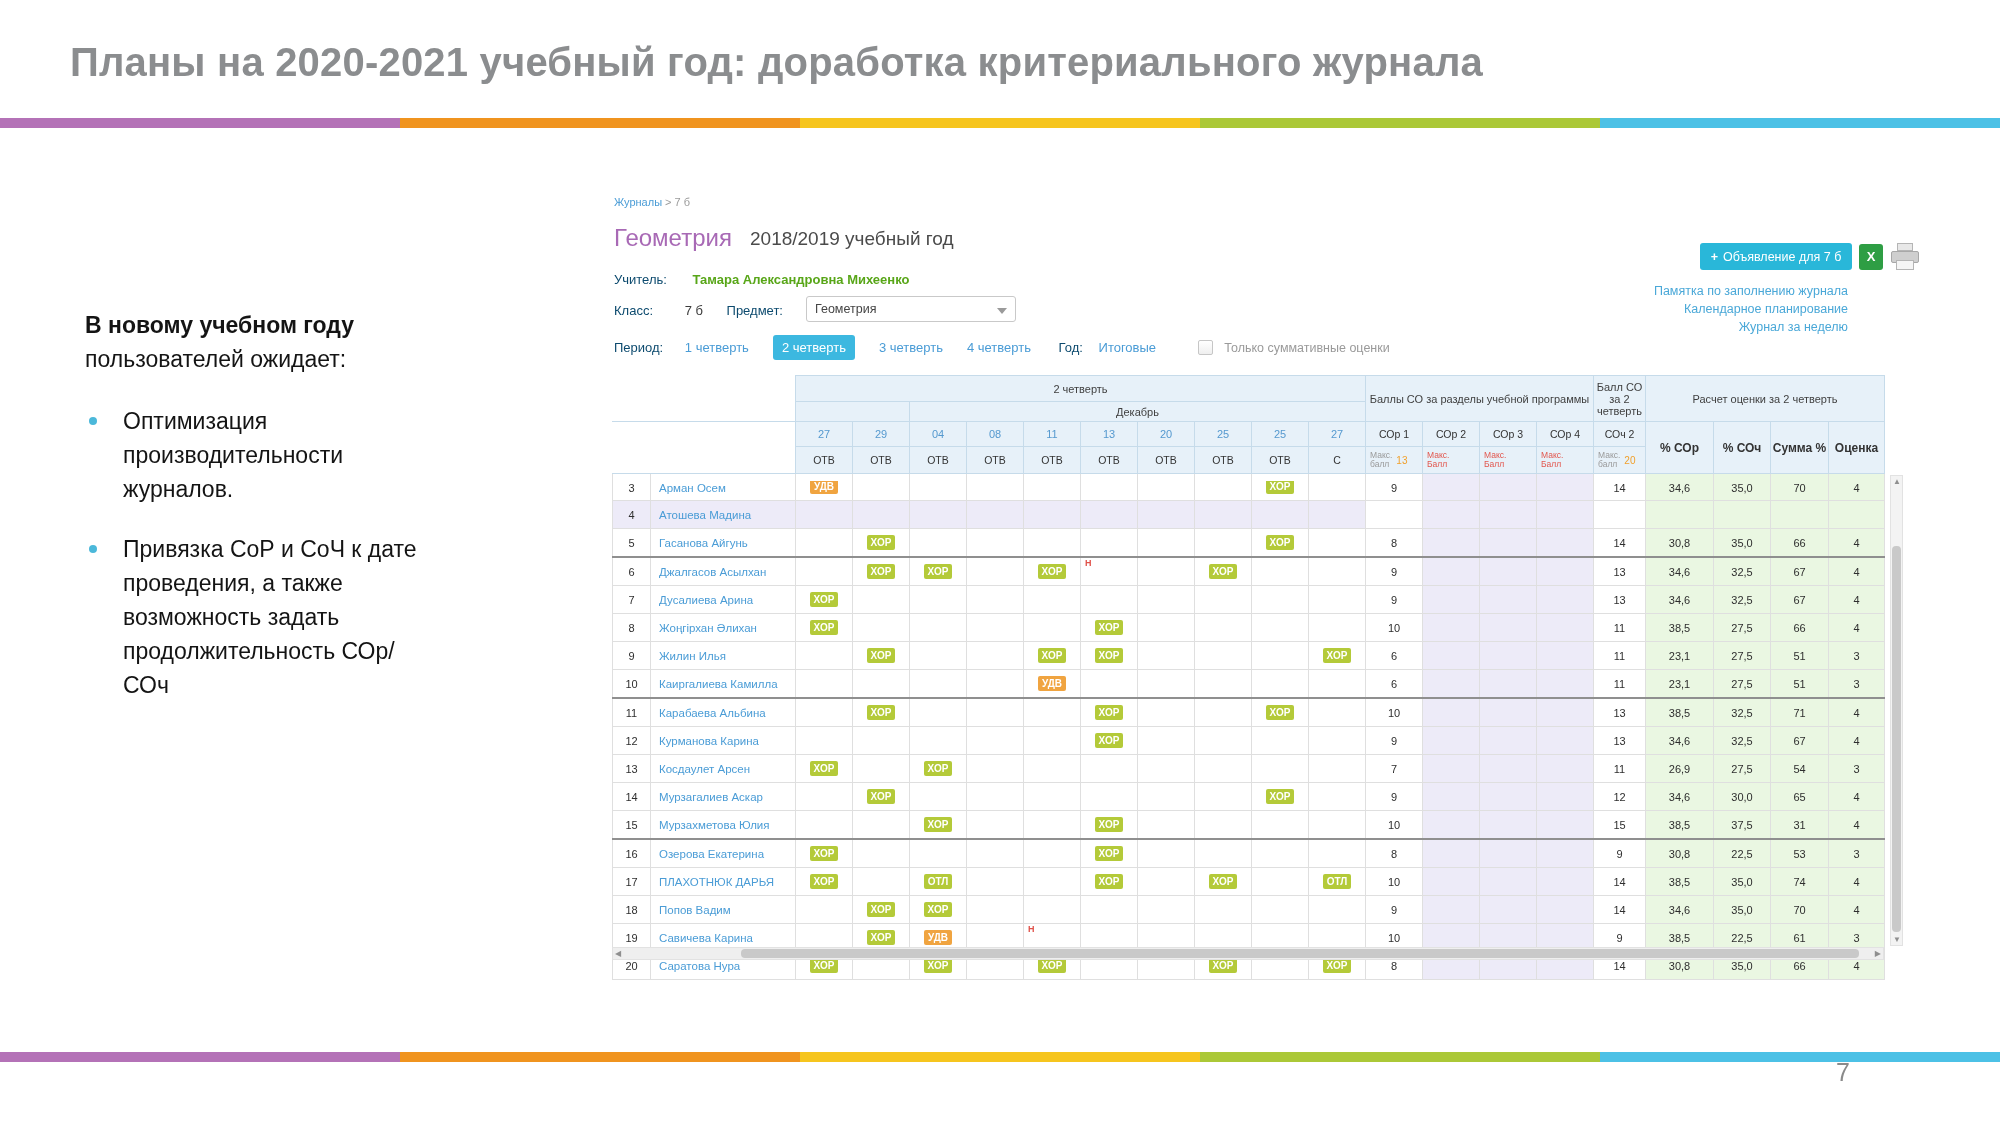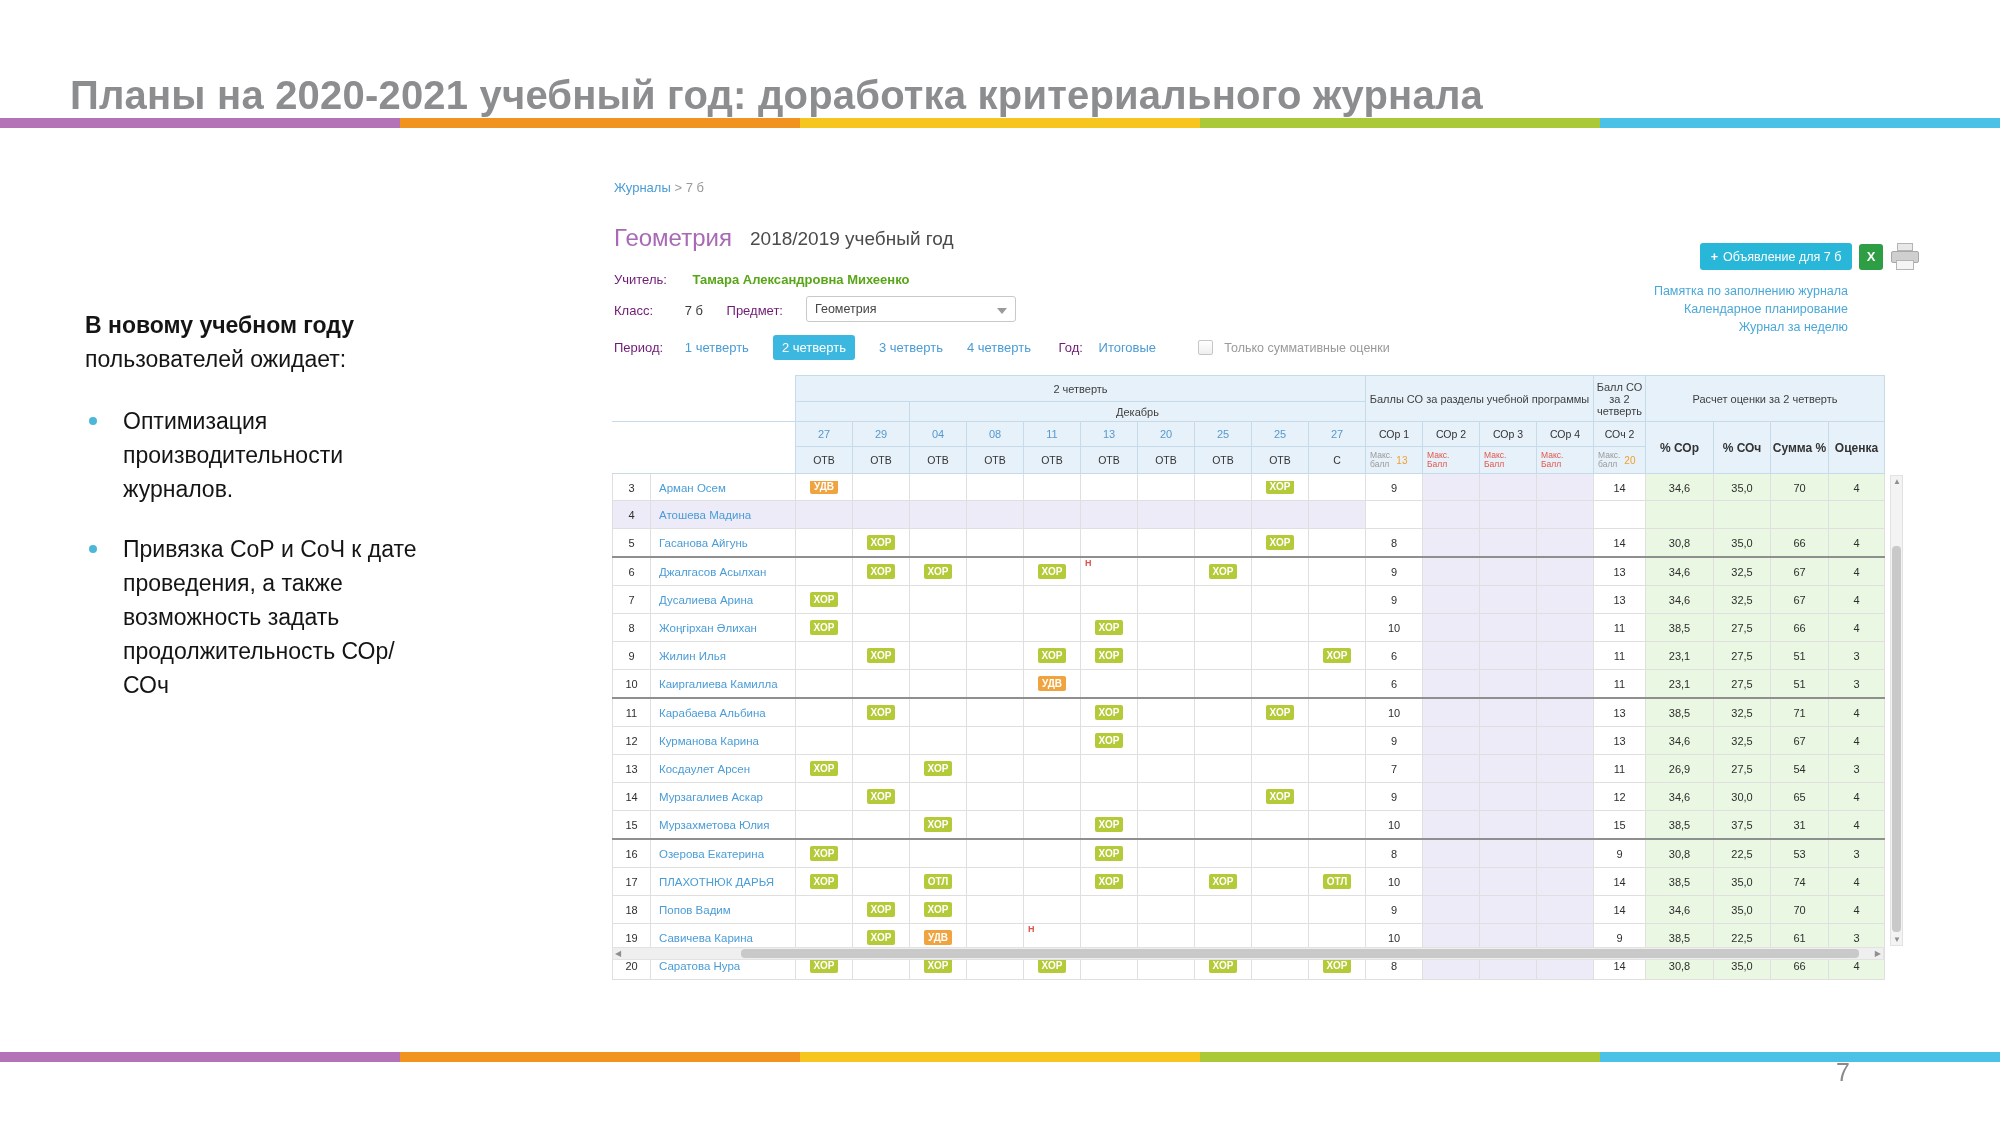--- a/index.html
+++ b/index.html
@@ -1,37 +1,37 @@
 <!DOCTYPE html>
 <html><head>
 <meta charset="utf-8">
 <style>
   * { margin:0; padding:0; box-sizing:border-box; }
   html,body { background:#ffffff; }
   body { font-family:"Liberation Sans", sans-serif; }
   .slide { position:relative; width:2000px; height:1125px; background:#fff; overflow:hidden; }
 
-  .slide-title { position:absolute; left:70px; top:40px; font-size:40px; font-weight:bold; color:#8b8d8f; letter-spacing:0.2px;margin-top:33px; }
+  .slide-title { position:absolute; left:70px; top:40px; font-size:40px; font-weight:bold; color:#8b8d8f; letter-spacing:0.2px; }
   .stripe { position:absolute; left:0; width:2000px; height:10px; display:flex; }
   .stripe.top { top:118px; } .stripe.bottom { top:1052px; }
   .stripe .seg { flex:1 1 0; }
 
   .intro { position:absolute; left:85px; top:308px; width:350px; font-size:23px; color:#141414; line-height:34px; }
   .intro .lead b { font-weight:bold; }
   .intro ul { list-style:none; margin-top:28px; }
   .intro li { position:relative; padding-left:38px; margin-bottom:26px; }
   .intro li .dot { position:absolute; left:4px; top:13px; width:8px; height:8px; border-radius:50%; background:#4bb8da; }
 
   
-  .crumb { position:absolute; left:614px; top:180px; font-size:13px; color:#9a9a9a; }
+  .crumb { position:absolute; left:614px; top:196px; font-size:11px; color:#9a9a9a; }
   .crumb a { color:#4a9cd6; text-decoration:none; }
   .subj-title { position:absolute; left:614px; top:224px; font-size:24px; color:#a869b5; }
   .year-title { position:absolute; left:750px; top:228px; font-size:19px; color:#4b4b4b; }
   .frow { position:absolute; font-size:13px; color:#3c3c3c; }
-  .lbl { color:#701a75; }
+  .lbl { color:#0c4a6e; }
   .teacher { color:#58a618; font-weight:bold; }
   .select { position:absolute; left:806px; top:296px; width:210px; height:26px; border:1px solid #c9c9c9; border-radius:3px; background:#fff; font-size:12.5px; color:#444; line-height:24px; padding-left:8px; }
   .select .caret { position:absolute; right:8px; top:11px; width:0; height:0; border-left:5px solid transparent; border-right:5px solid transparent; border-top:6px solid #9a9a9a; }
   .ptab { color:#4a9cd6; text-decoration:none; margin-right:24px; cursor:pointer; }
   .ptab.active { background:#3cb8e0; color:#fff; padding:5px 9px; border-radius:3px; }
   .checkbox { display:inline-block; width:15px; height:15px; border:1px solid #c6c6c6; background:linear-gradient(#fff,#efefef); vertical-align:-3px; margin-right:8px; border-radius:2px; }
   .chk-lbl { color:#9a9a9a; font-size:12.5px; }
   .announce { position:absolute; left:1700px; top:243px; width:152px; height:27px; background:#29b7d9; border:none; border-radius:3px; color:#fff; font-size:12.5px; font-family:"Liberation Sans",sans-serif; cursor:pointer; }
   .announce .plus { font-weight:bold; margin-right:5px; }
   .xlsicon { position:absolute; left:1859px; top:244px; width:24px; height:26px; background:#2e9e44; border-radius:3px; color:#fff; font-size:13px; font-weight:bold; text-align:center; line-height:26px; cursor:pointer; }

